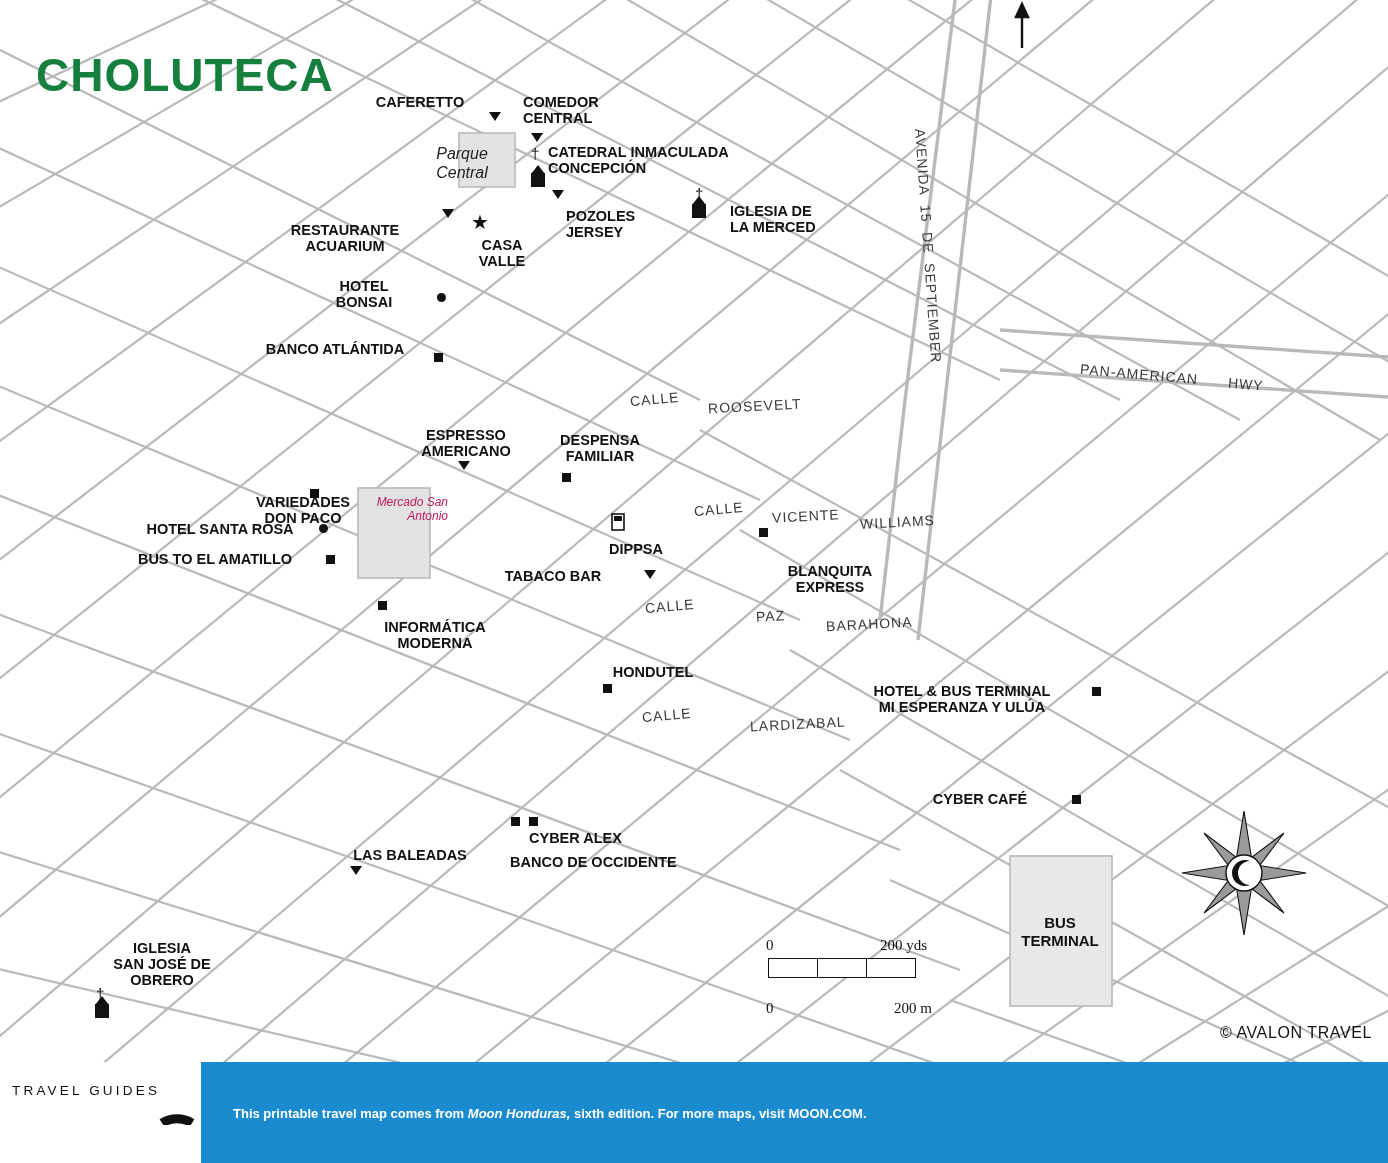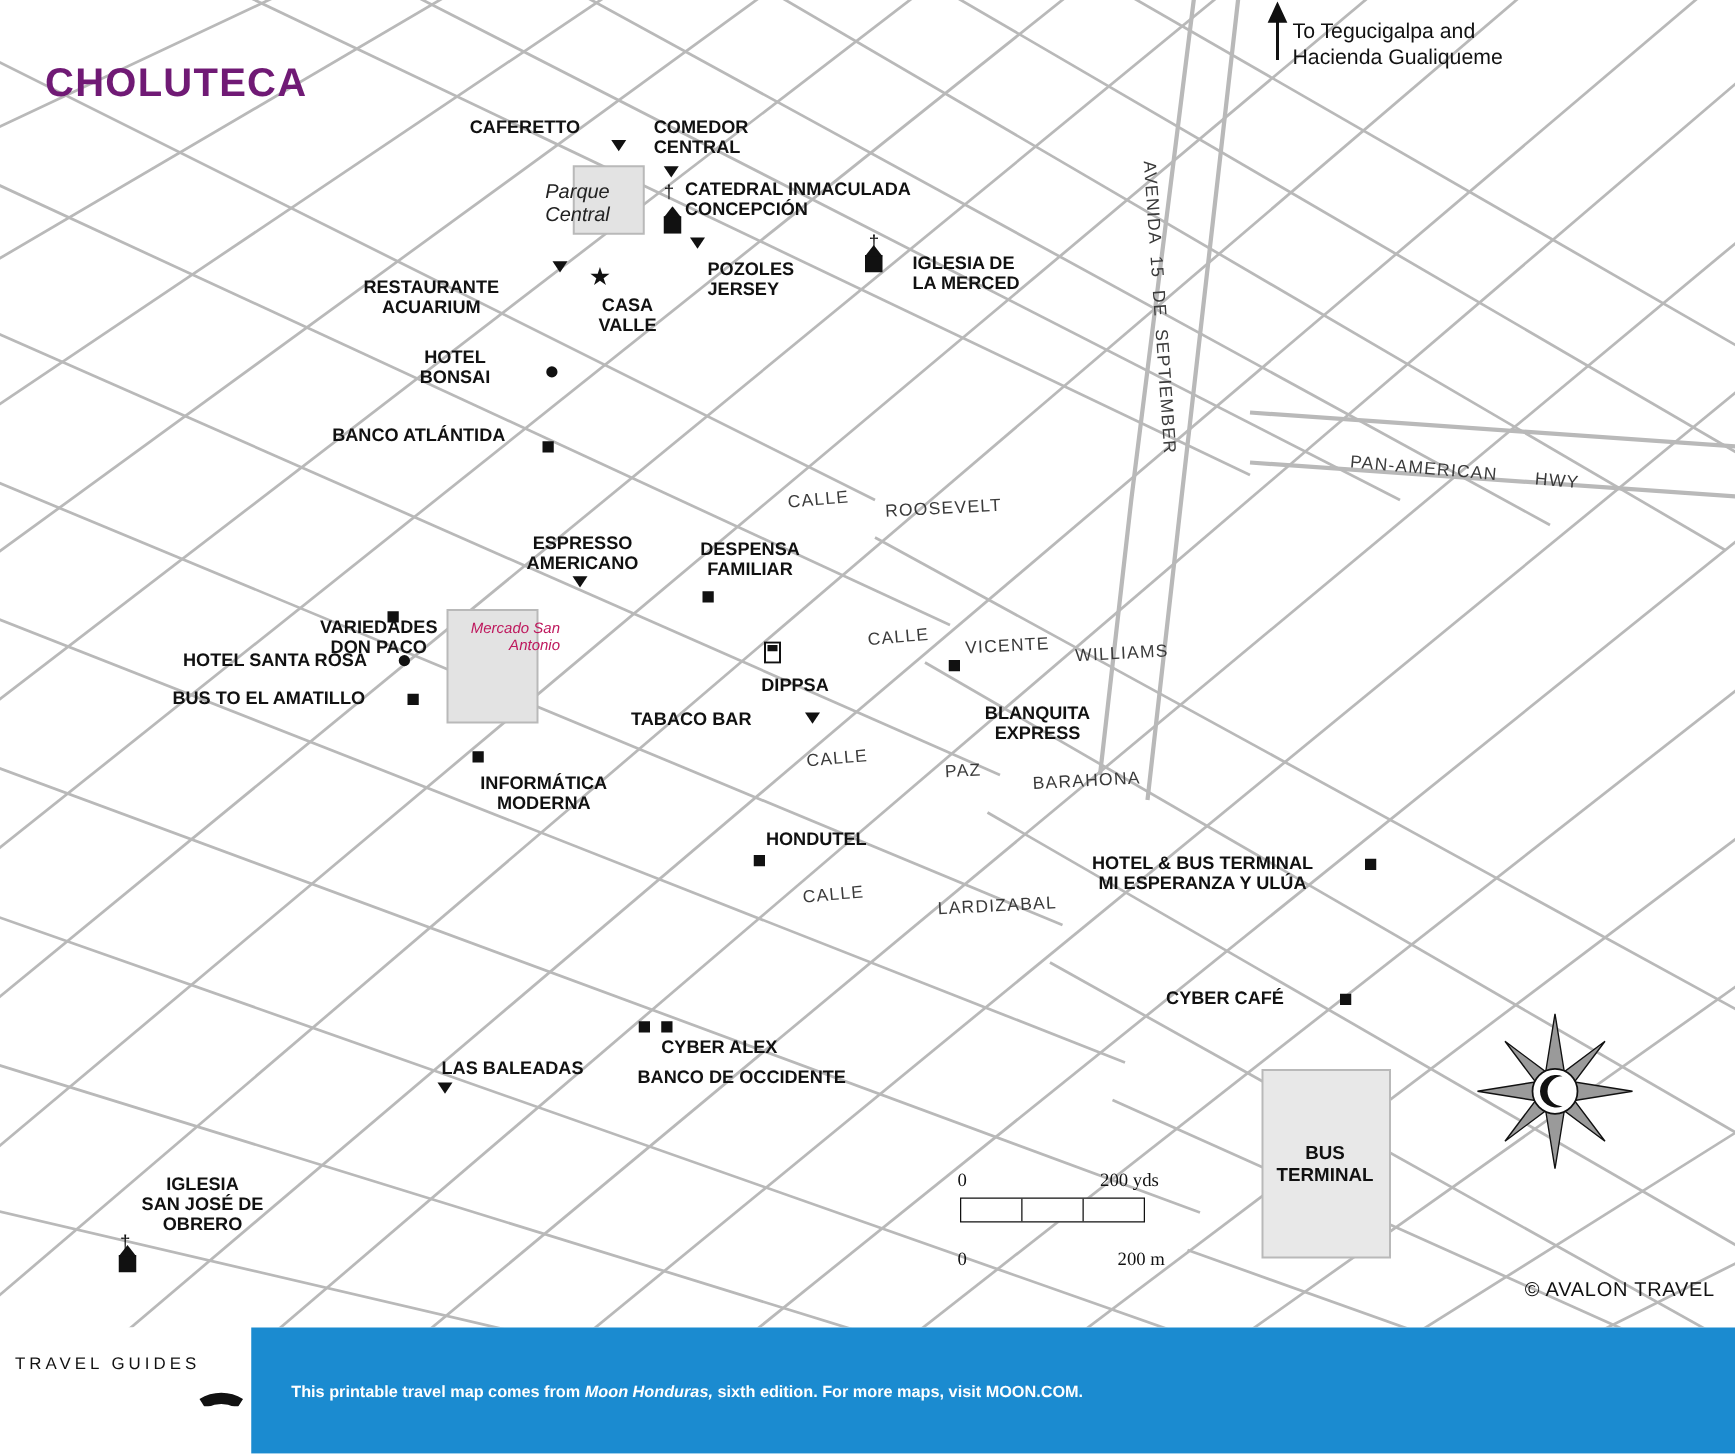--- a/index.html
+++ b/index.html
@@ -28,24 +28,24 @@
   }
   #map-svg {
     position: absolute;
     left: 0;
     top: 0;
   }
   .map-title {
     position: absolute;
     left: 36px;
     top: 48px;
-    font-size: 32px;
+    font-size: 46px;
     font-weight: bold;
     letter-spacing: 1px;
-    color: #701a75;
+    color: #15803d;
     font-family: "Liberation Sans", sans-serif;
   }
   .lbl {
     position: absolute;
     font-size: 14.5px;
     font-weight: bold;
     color: #111111;
     line-height: 1.12;
     white-space: pre;
     font-family: "Liberation Sans", sans-serif;
@@ -307,22 +307,20 @@
           <polygon points="40,40 8,16 0,0 16,8"></polygon>
           <polygon points="-40,40 -16,8 0,0 -8,16"></polygon>
         </g>
         <circle cx="0" cy="0" r="18" fill="#ffffff" stroke="#111111" stroke-width="1.4"></circle>
         <path d="M 6 -12 A 13 13 0 1 0 6 12 A 10 10 0 1 1 6 -12 Z" fill="#111111"></path>
       </g>
     </svg>
 
     <div class="map-title">CHOLUTECA</div>
 
-    <div class="arrow-note">To Tegucigalpa and
-Hacienda Gualiqueme</div>
 
     <div class="parque-label">Parque
 Central</div>
     <div class="mercado-label">Mercado
 San
 Antonio</div>
     <div class="bus-terminal-label">BUS
 TERMINAL</div>
 
     <div class="vert-label" style="left:928px; top:128px; transform: rotate(86deg); letter-spacing:1px;">AVENIDA  15  DE  SEPTIEMBER</div>

